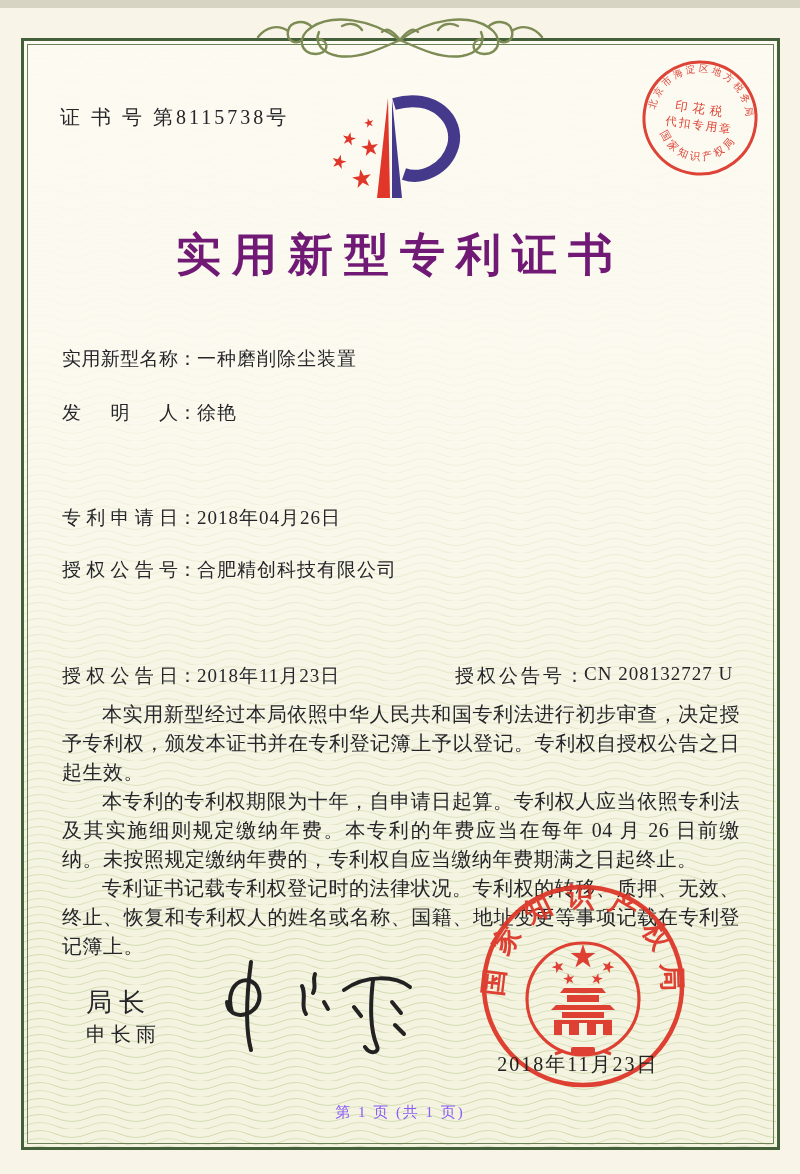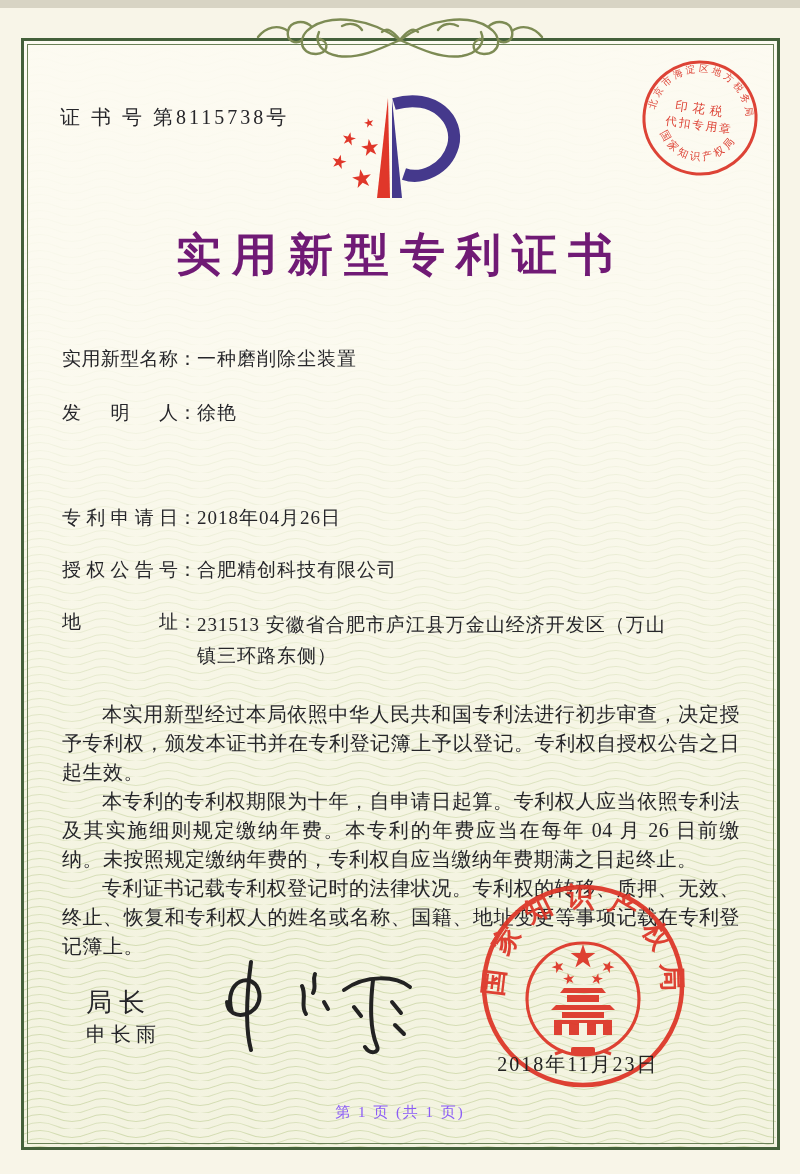--- a/index.html
+++ b/index.html
@@ -120,22 +120,25 @@
   </div>
   <div class="field-row" style="top:338px">
     <span class="flabel">实用新型名称</span><span class="fcolon">：</span><span class="fvalue">一种磨削除尘装置</span>
   </div>
   <div class="field-row" style="top:497px">
     <span class="flabel">专利申请日</span><span class="fcolon">：</span><span class="fvalue">2018年04月26日</span>
   </div>
   <div class="field-row" style="top:549px">
     <span class="flabel">授权公告号</span><span class="fcolon">：</span><span class="fvalue">合肥精创科技有限公司</span>
   </div>
-  <div class="field-row" style="top:601px">
-    <span class="flabel">地址</span><span class="fcolon">：</span><span class="fvalue wrap">231513 安徽省合肥市庐江县万金山经济开发区（万山镇三环路东侧）</span>
+  <div class="field-row" style="top:655px">
+    <span class="flabel">授权公告日</span><span class="fcolon">：</span><span class="fvalue">2018年11月23日</span>
+    <span class="grant-right">
+      <span class="glabel">授权公告号</span><span>：</span><span class="fvalue">CN 208132727 U</span>
+    </span>
   </div>
 
   <div class="z paragraphs">
     <p>本实用新型经过本局依照中华人民共和国专利法进行初步审查，决定授予专利权，颁发本证书并在专利登记簿上予以登记。专利权自授权公告之日起生效。</p>
     <p>本专利的专利权期限为十年，自申请日起算。专利权人应当依照专利法及其实施细则规定缴纳年费。本专利的年费应当在每年 04 月 26 日前缴纳。未按照规定缴纳年费的，专利权自应当缴纳年费期满之日起终止。</p>
     <p>专利证书记载专利权登记时的法律状况。专利权的转移、质押、无效、终止、恢复和专利权人的姓名或名称、国籍、地址变更等事项记载在专利登记簿上。</p>
   </div>
 
   <div class="z officer-title">局长</div>
   <div class="z officer-name">申长雨</div>

